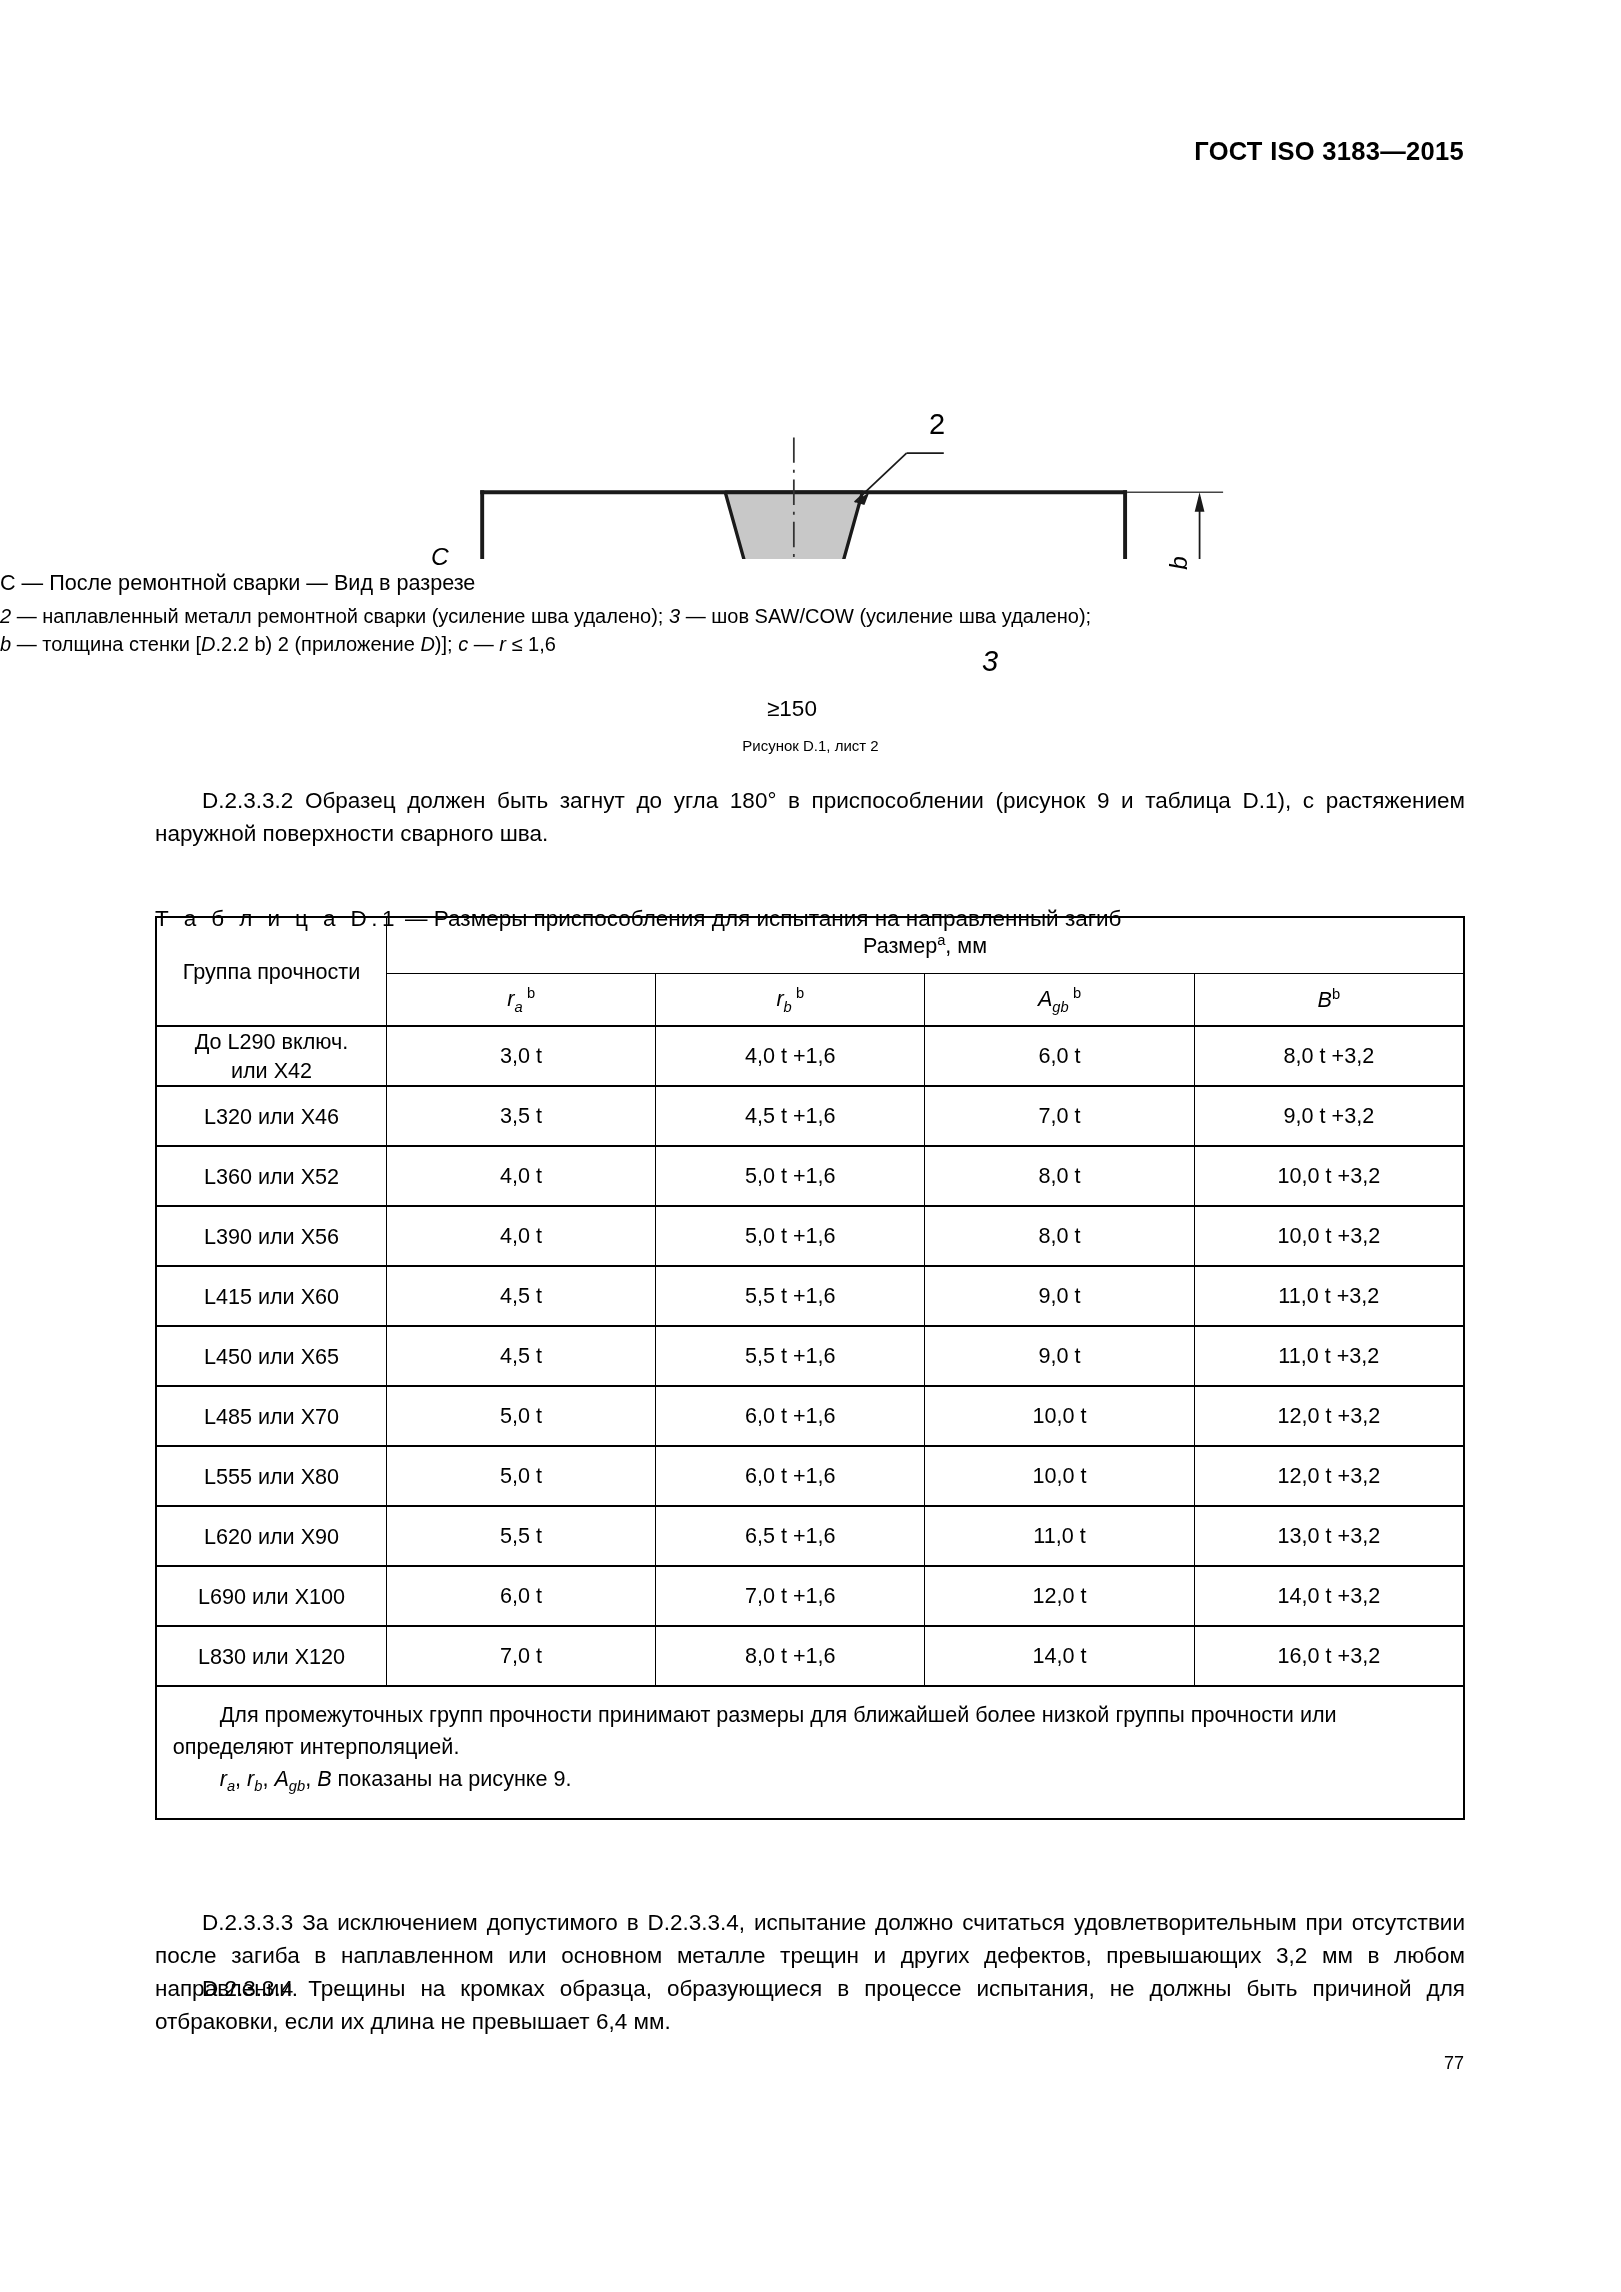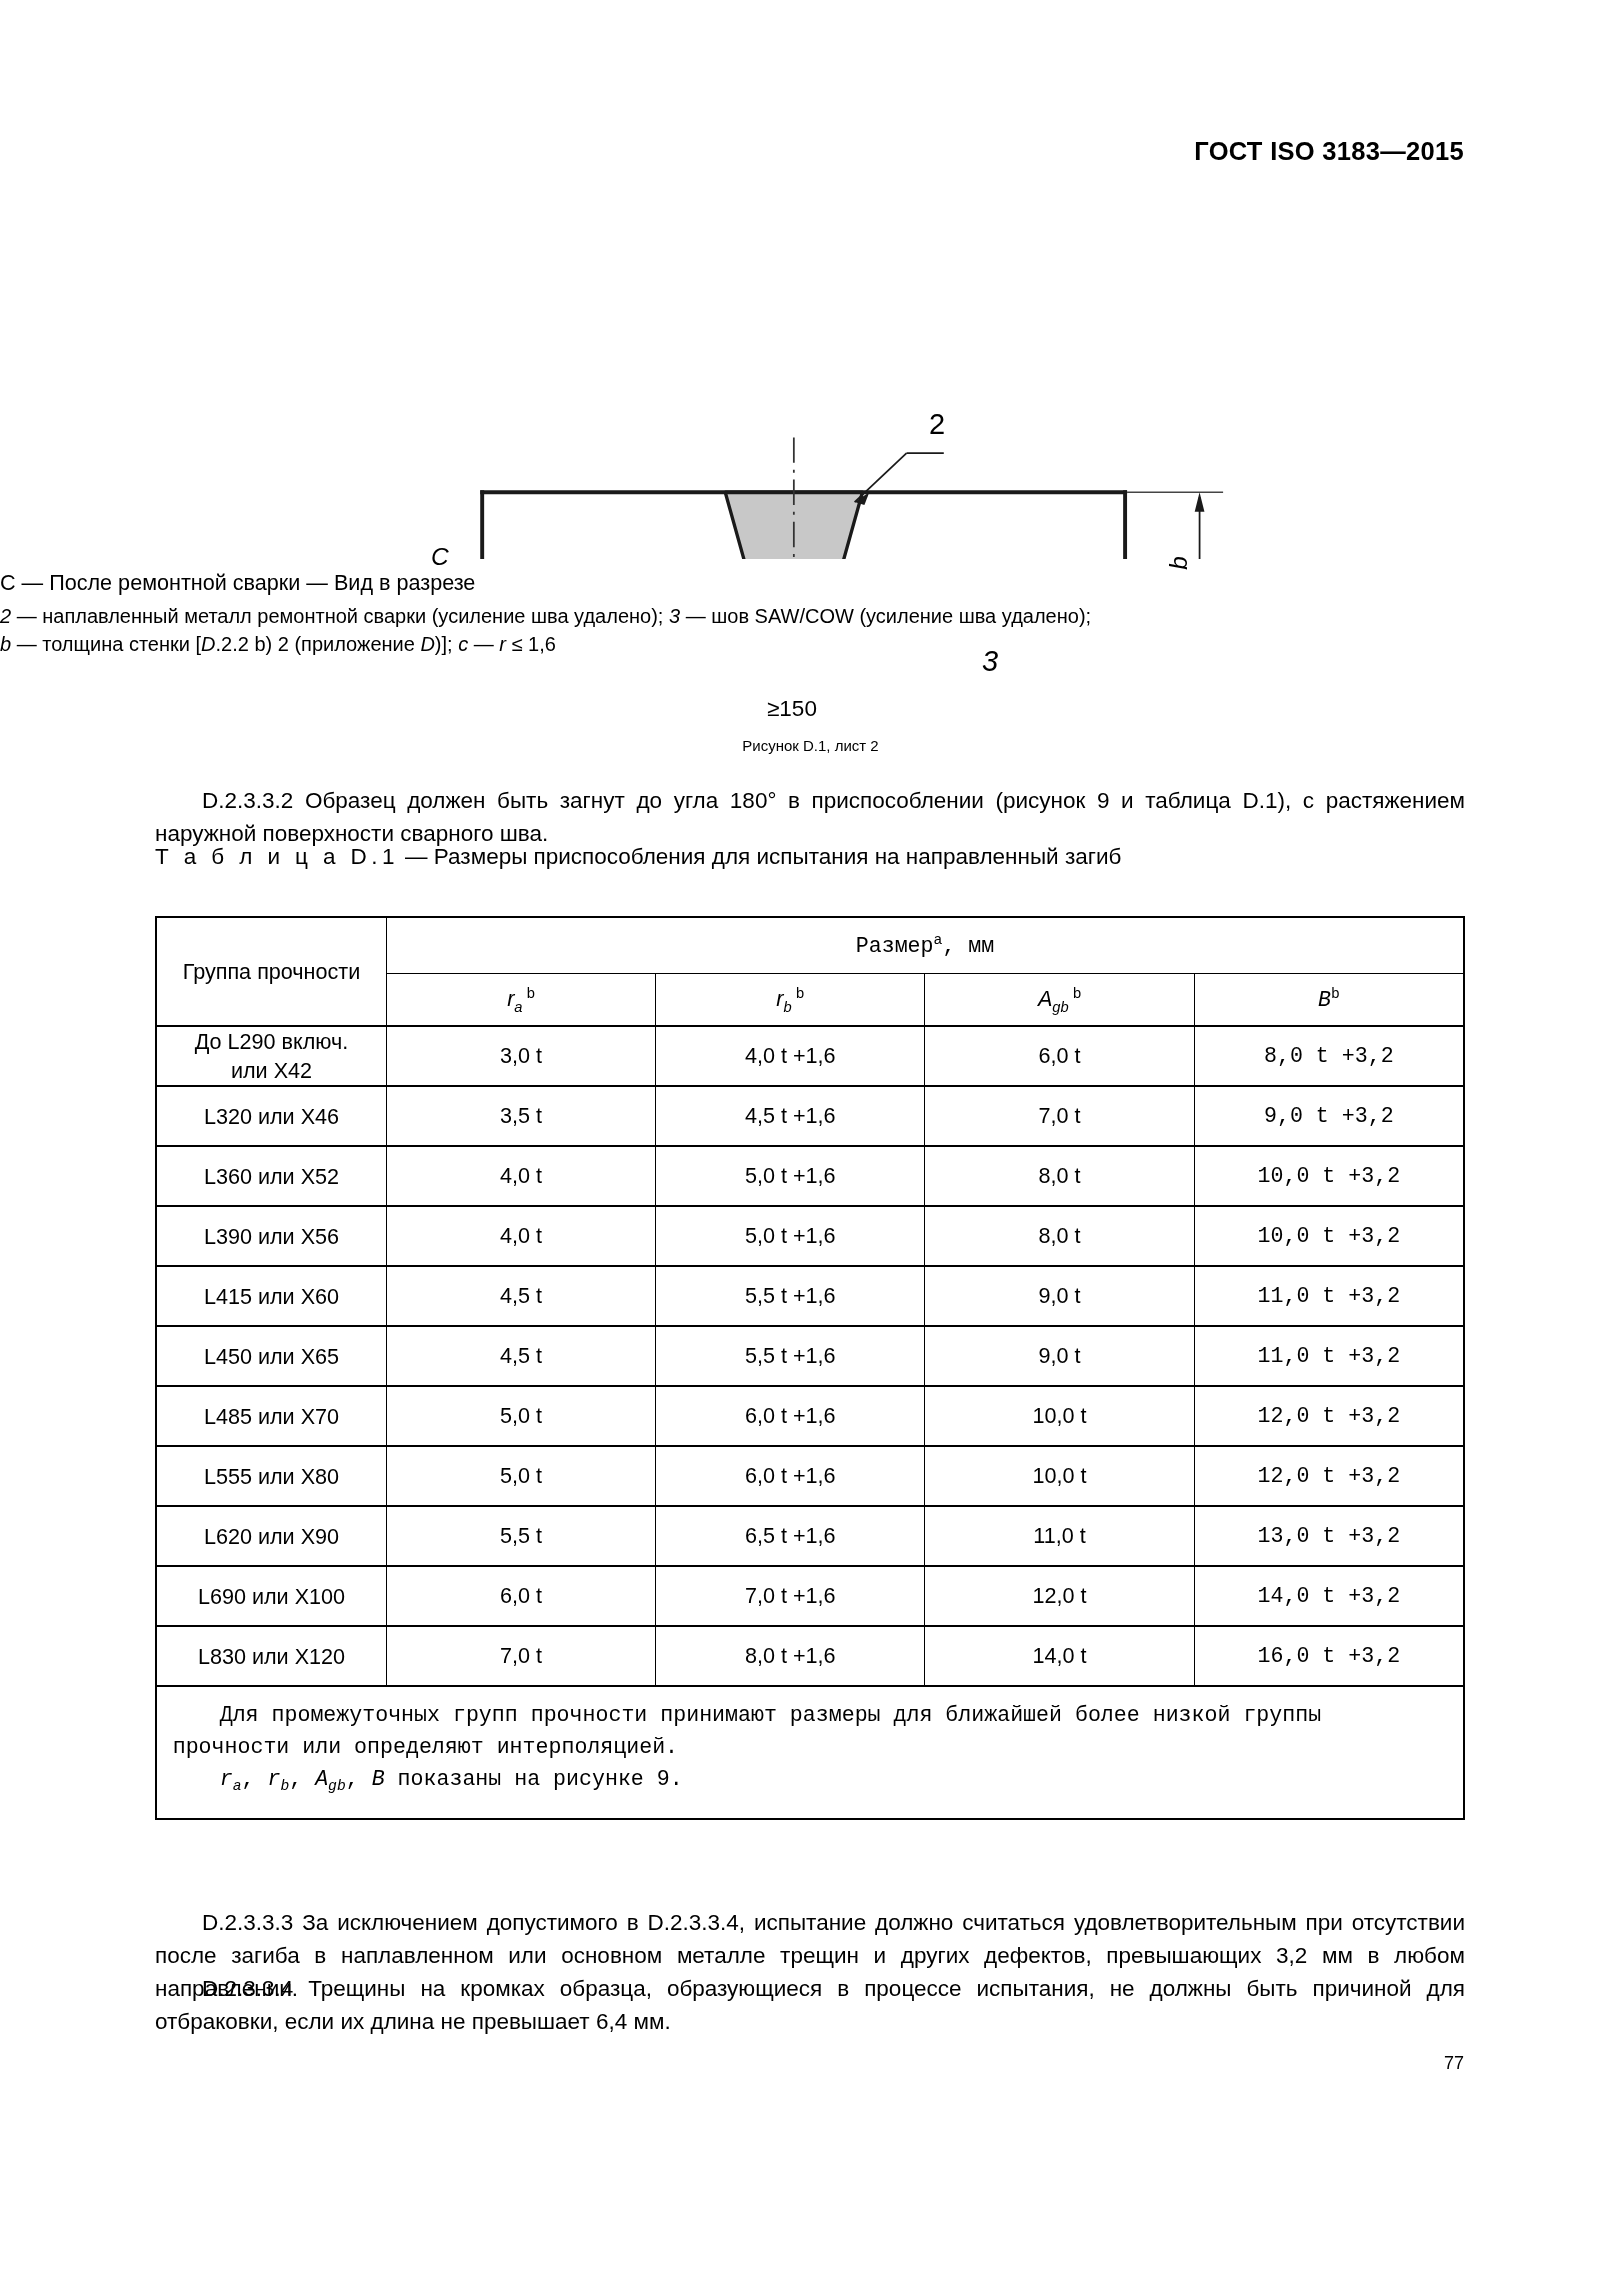--- a/index.html
+++ b/index.html
@@ -76,21 +76,21 @@
     font-size: 22.5px;
     line-height: 33px;
     text-align: justify;
     text-justify: inter-word;
   }
   .para .indent { display: inline-block; width: 47px; }
   .para-1 { top: 784px; }
 
   .table-title {
     position: absolute;
-    top: 844px;
+    top: 906px;
     left: 155px;
     width: 1310px;
     font-size: 22.5px;
   }
   .sp-title { letter-spacing: 4.4px; }
 
   
   .dim-table {
     position: absolute;
     top: 916px;
@@ -101,21 +101,21 @@
   }
   .dim-table td, .dim-table th {
     border: 1.6px solid #000;
     text-align: center;
     vertical-align: middle;
     font-weight: normal;
     padding: 0;
   }
   .dim-table .outer-top { border-top-width: 2.9px; }
   .dim-table .outer-left { border-left-width: 2.9px; }
-  .dim-table .outer-right { border-right-width: 2.9px; font-family: Liberation Mono, monospace; }
+  .dim-table .outer-right { border-right-width: 2.9px; }
   .dim-table .hdr-span { height: 55px; }
   .dim-table .hdr-sub { height: 51px; }
   .dim-table .rowlabel { width: 230px; line-height: 29px; margin-left: 44px; }
   .dim-table .datacell { width: 270px; }
   .dim-table tbody tr { height: 60px; }
   .thick-sep td { border-top-width: 2.9px; }
 
   .sub { font-size: 14.7px; vertical-align: sub; }
   .sup { font-size: 14.7px; vertical-align: super; }
 

